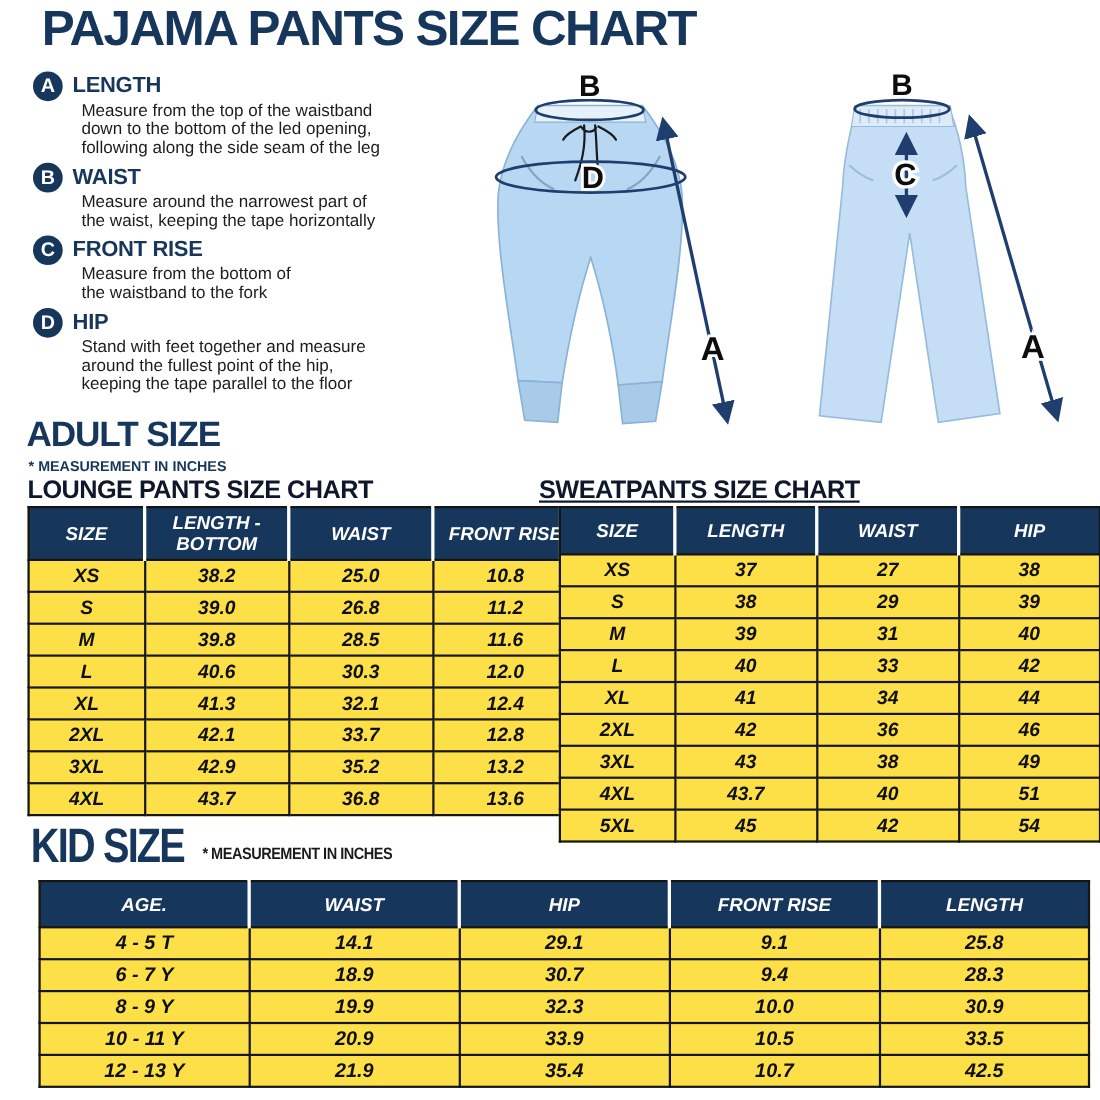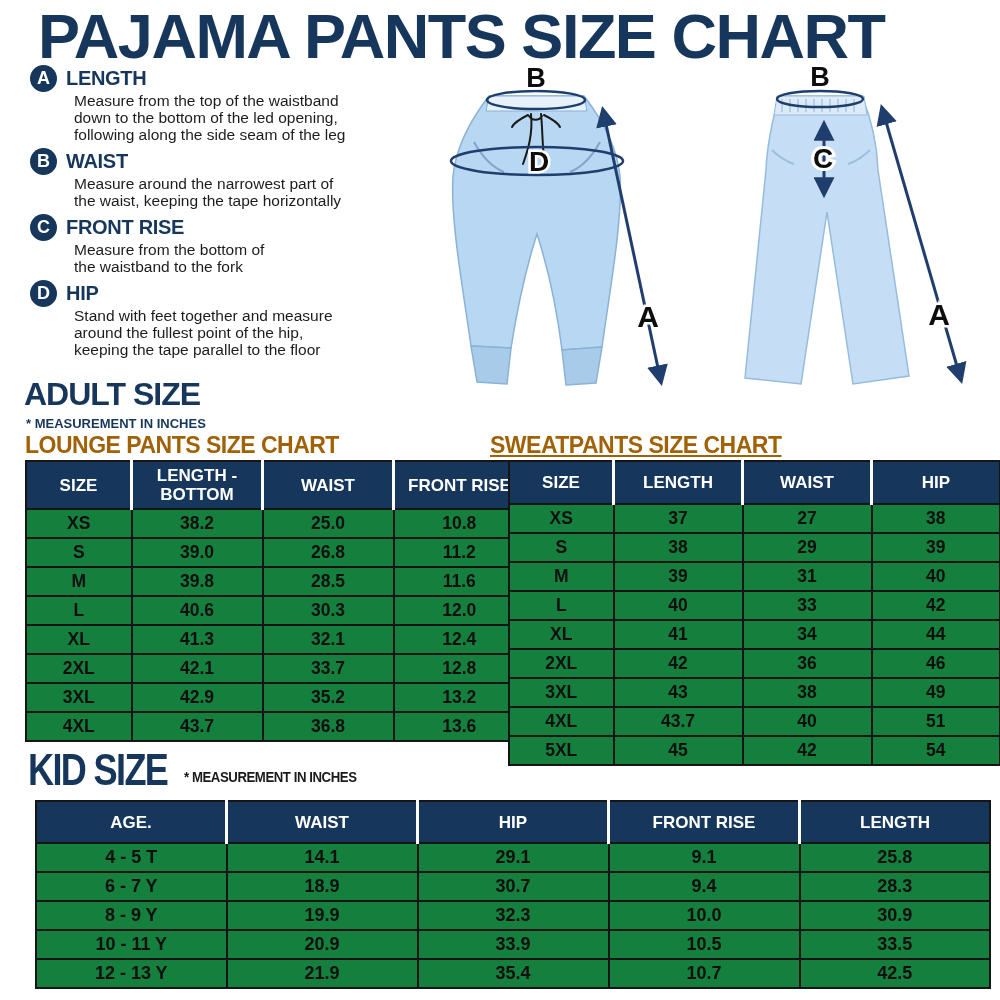--- a/index.html
+++ b/index.html
@@ -1,51 +1,51 @@
 <!DOCTYPE html>
 <html><head>
 <meta charset="utf-8">
 <style>
   html,body{margin:0;padding:0;background:#ffffff;}
   .canvas{position:relative;width:1000px;height:1000px;background:#fff;overflow:hidden;
           font-family:"Liberation Sans",sans-serif;color:#111;}
 
-  .page-title{position:absolute;left:38px;top:0px;font-size:63px;font-weight:bold;
+  .page-title{position:absolute;left:38px;top:0px;font-size:45px;font-weight:bold;
               color:#16365c;letter-spacing:-1.5px;white-space:nowrap;}
 
   
   .defs{position:absolute;left:30px;top:64px;width:405px;}
   .def-item{margin-bottom:4px;}
   .def-head{display:flex;align-items:center;gap:9px;height:28px;}
   .badge{width:27px;height:27px;border-radius:50%;background:#16365c;color:#fff;
          font-weight:bold;font-size:18px;display:flex;align-items:center;justify-content:center;flex:0 0 27px;}
   .def-term{font-size:20px;font-weight:bold;color:#16365c;letter-spacing:-0.3px;}
   .def-desc{margin-left:44px;font-size:15.5px;color:#1c1c1c;line-height:17px;}
   .def-desc span{display:block;white-space:nowrap;}
 
   
   .figure{position:absolute;left:420px;top:58px;width:580px;height:342px;}
 
   
   .adult-heading{position:absolute;left:24px;top:376px;font-size:32px;font-weight:bold;
                  color:#16365c;letter-spacing:-1px;}
   .adult-note{position:absolute;left:26px;top:416px;font-size:13px;font-weight:bold;color:#16365c;}
-  .table-title{position:absolute;font-size:23px;font-weight:bold;color:#a16207;letter-spacing:-0.5px;white-space:nowrap;text-align:right;}
+  .table-title{position:absolute;font-size:23px;font-weight:bold;color:#0f172a;letter-spacing:-0.5px;white-space:nowrap;text-align:right;}
   .lounge-title{left:25px;top:432px;}
   .sweat-title{left:490px;top:432px;text-decoration:underline;}
 
   .kid-head{position:absolute;left:28px;top:748px;display:flex;align-items:flex-end;gap:14px;}
   .kid-heading{font-size:44px;font-weight:bold;color:#16365c;letter-spacing:-2px;
                display:inline-block;transform:scaleX(0.82);transform-origin:0 100%;line-height:44px;}
   .kid-note{font-size:15px;font-weight:bold;color:#1a1a1a;letter-spacing:-0.5px;
             display:inline-block;transform:scaleX(0.88);transform-origin:0 100%;margin-bottom:7px;margin-left:-28px;}
 
   
   table.size-table{position:absolute;border-collapse:collapse;table-layout:fixed;
-                   background:#15803d;border:2px solid #151515;}
+                   background:#fde047;border:2px solid #151515;font-style:italic;}
   .size-table th{background:#16365c;color:#fff;font-weight:bold;font-size:17px;
                  text-align:center;padding:2px 1px;line-height:19px;}
   .size-table th + th{border-left:3px solid #fff;}
   .size-table td{border:2px solid #151515;font-size:17.5px;font-weight:bold;color:#0f0f0f;
                  text-align:center;padding:0;}
   .lounge{left:25px;top:460px;width:480px;}
   .lounge th{height:42px;}
   .lounge td{height:27px;}
   .lounge th:nth-child(1){width:101px;}
   .lounge th:nth-child(2){width:126px;}

